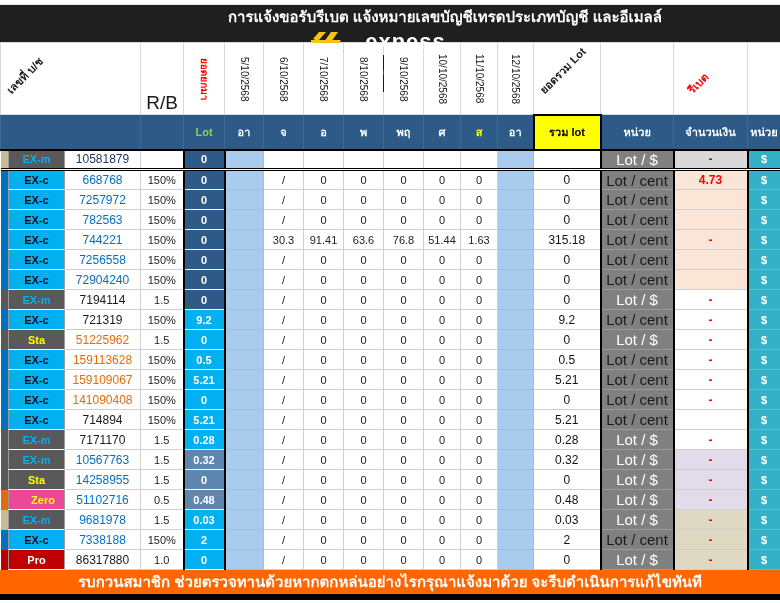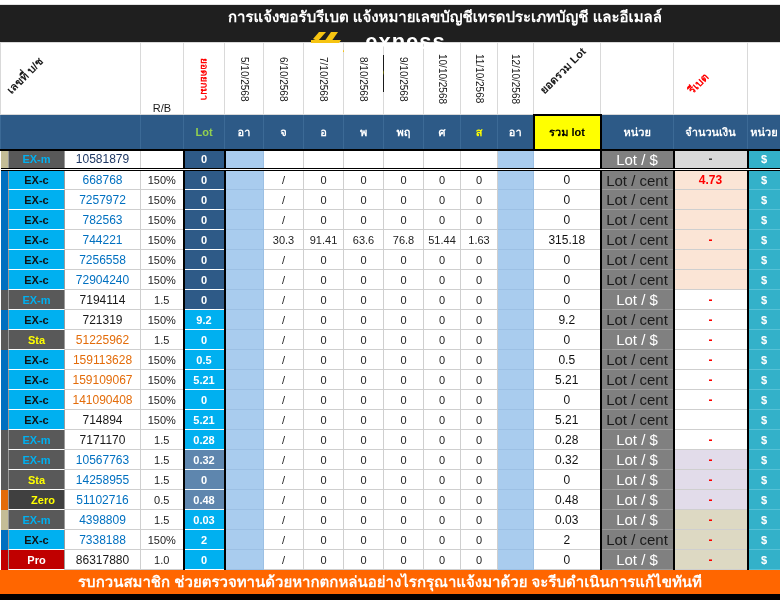--- a/index.html
+++ b/index.html
@@ -15,21 +15,21 @@
   .yearbox { width:41px; text-align:center; color:#ffff00; font-size:12px; font-weight:bold; background:#1a1a1a; height:37px; line-height:37px; }
   
   table { border-collapse:collapse; table-layout:fixed; width:780px; }
   td { overflow:hidden; white-space:nowrap; font-size:11px; }
   
   tr.diagrow td { height:72px; background:#fff; border:1px solid #d9d9d9; position:relative; vertical-align:bottom; }
   .diag { position:absolute; left:14px; bottom:16px; transform:rotate(-45deg); transform-origin:left bottom; font-size:11px; font-weight:bold; color:#1a1a1a; }
   .diag.red { color:#ff0000; }
   .vert { writing-mode:vertical-rl; margin:0 auto; display:block; font-size:10px; color:#1a1a1a; height:70px; text-align:center; }
   .vert.red { color:#ff0000; font-weight:bold; }
-  td.rbhead { text-align:center; vertical-align:middle; font-size:11px; color:#1a1a1a; }
+  td.rbhead { text-align:center; vertical-align:middle; font-size:19px; color:#1a1a1a; }
   
   tr.bluerow td { height:35px; background:#2d5a87; color:#fff; font-weight:bold; text-align:center; border:1px solid #3c6a96; border-bottom:2px solid #000; }
   tr.bluerow td.lotg { color:#92d050; }
   tr.bluerow td.sat { color:#ffff00; }
   tr.bluerow td.ruam { background:#ffff00; color:#000; border:2px solid #000; }
   
   tr.datarow td { height:20px; border:1px solid #cfcfcf; text-align:center; }
   tr.datarow td.sliver { border:none; }
   tr.datarow td.typec { font-weight:bold; font-size:11px; border-color:#9a9a9a; border-bottom:1px solid rgba(255,255,255,.55); }
   tr.datarow td.accc { font-size:12px; background:#fff; }
@@ -39,21 +39,21 @@
   tr.datarow td.dayc { background:#fff; color:#222; font-size:11px; }
   tr.datarow td.totc { background:#fff; color:#111; font-size:12px; }
   tr.datarow td.unitc { background:#808080; font-size:15px; border-left:2px solid #000; border-right:2px solid #000; border-bottom:1px solid #9b9b9b; }
   tr.datarow td.amtc { font-size:12px; font-weight:bold; border-right:2px solid #000; }
   tr.datarow td.curc { background:#33b1c9; color:#fff; font-weight:bold; border-right:2px solid #000; border-bottom:1px solid #57c2d6; }
   tr.first td { border-bottom:3px double #000 !important; }
   
   .t-exm { background:#595959; color:#00b0f0; }
   .t-exc { background:#00b0f0; color:#111;margin-top:12px; }
   .t-sta { background:#595959; color:#ffff00; }
-  .t-zero { background:#404040; color:#ffff00;padding-left:13px; }
+  .t-zero { background:#ec4899; color:#ffff00;padding-left:13px; }
   .t-pro { background:#c00000; color:#fff; }
   .acc-blue { color:#0070c0; } .acc-navy { color:#1f3864; } .acc-orange { color:#e36c0a; } .acc-dark { color:#1a1a1a; }
   .c-navy { background:#2e5a87; } .c-cyan { background:#00b0f0; } .c-slate { background:#5e86ae; }
   .u-light { color:#fff; } .u-dark { color:#1a1a1a; }
   .a-red { color:#ff0000; } .a-dark { color:#404040; }
   .bg-gray { background:#d9d9d9; } .bg-peach { background:#fbe5d6; } .bg-white { background:#fff; }
   .bg-lav { background:#e2dcea; } .bg-tan { background:#ddd9c3; }
   .sl-tan { background:#c4bd97; } .sl-blue { background:#0070c0; } .sl-gray { background:#595959; }
   .sl-orange { background:#e36c0a; } .sl-red { background:#c00000; }
   
@@ -504,21 +504,21 @@
         <td class="dayc">0</td>
         <td class="hl"></td>
         <td class="totc">0.48</td>
         <td class="unitc u-light">Lot / $</td>
         <td class="amtc a-red bg-lav">-</td>
         <td class="curc">$</td>
       </tr>
       <tr class="datarow ">
         <td class="sliver sl-tan"></td>
         <td class="typec t-exm">EX-m</td>
-        <td class="accc acc-blue">4398809</td>
+        <td class="accc acc-blue">9681978</td>
         <td class="rbc">1.5</td>
         <td class="lotc c-cyan">0.03</td>
         <td class="hl"></td>
         <td class="dayc">/</td>
         <td class="dayc">0</td>
         <td class="dayc">0</td>
         <td class="dayc">0</td>
         <td class="dayc">0</td>
         <td class="dayc">0</td>
         <td class="hl"></td>

